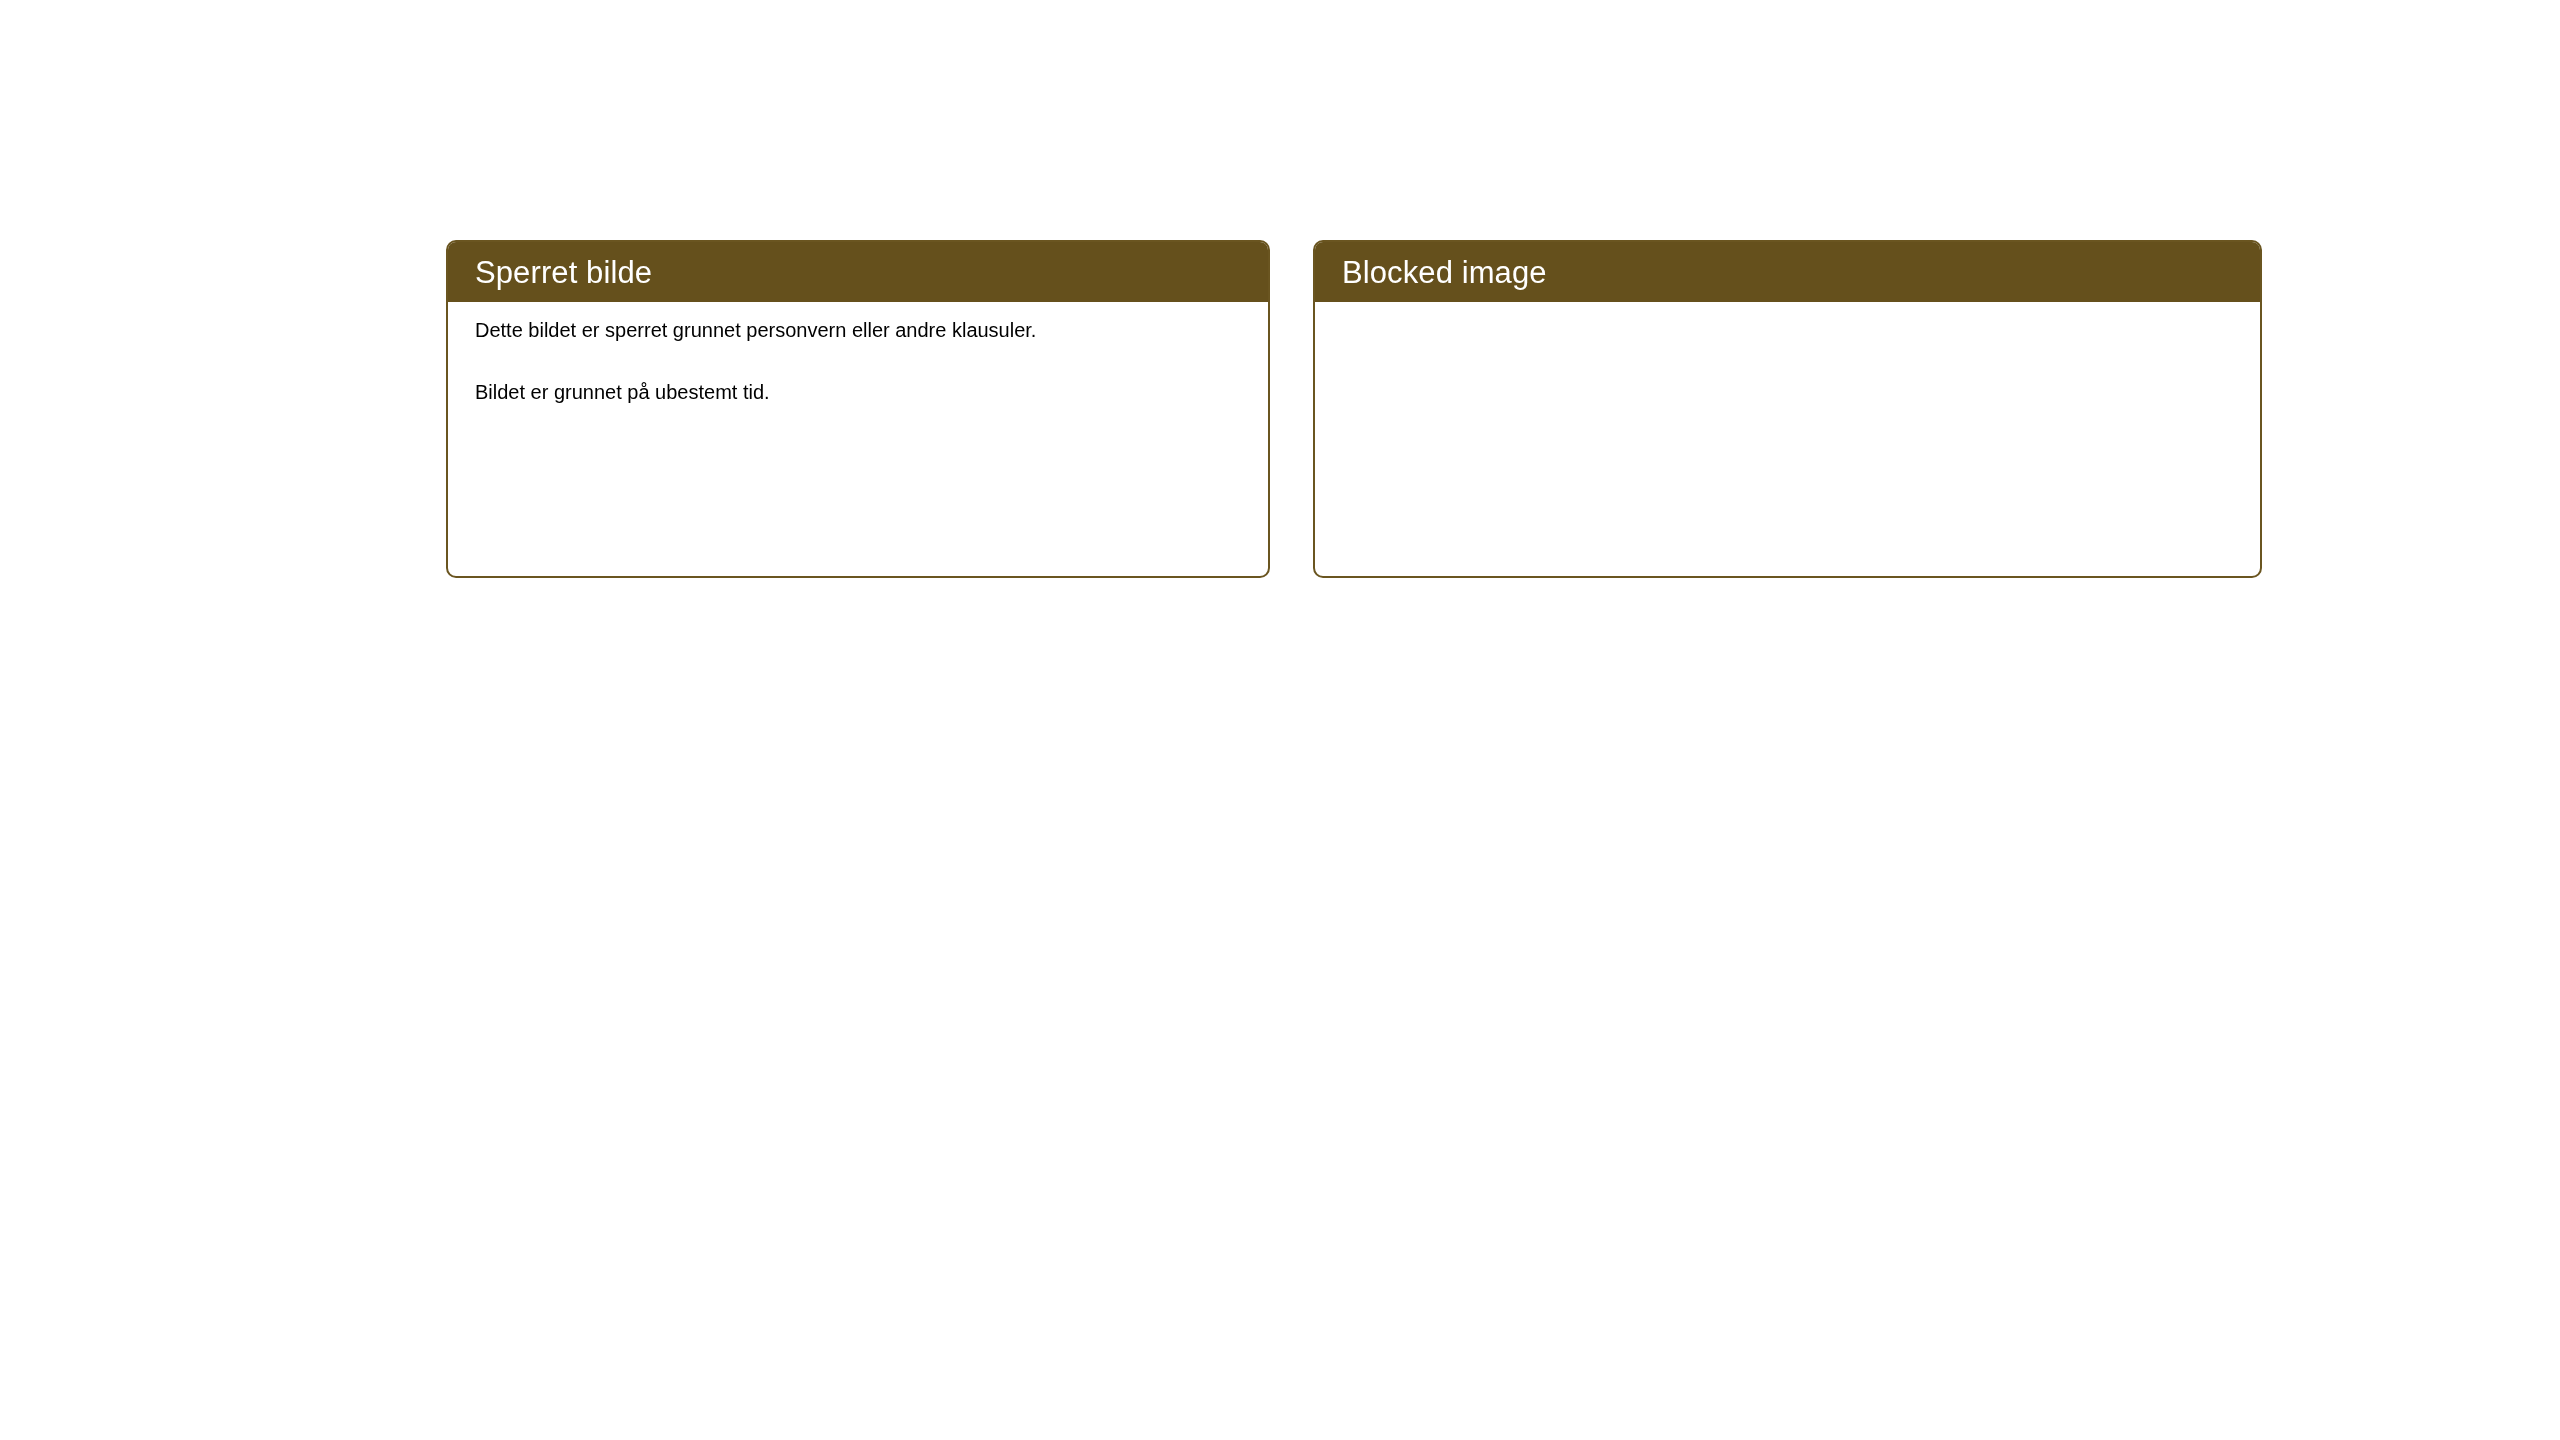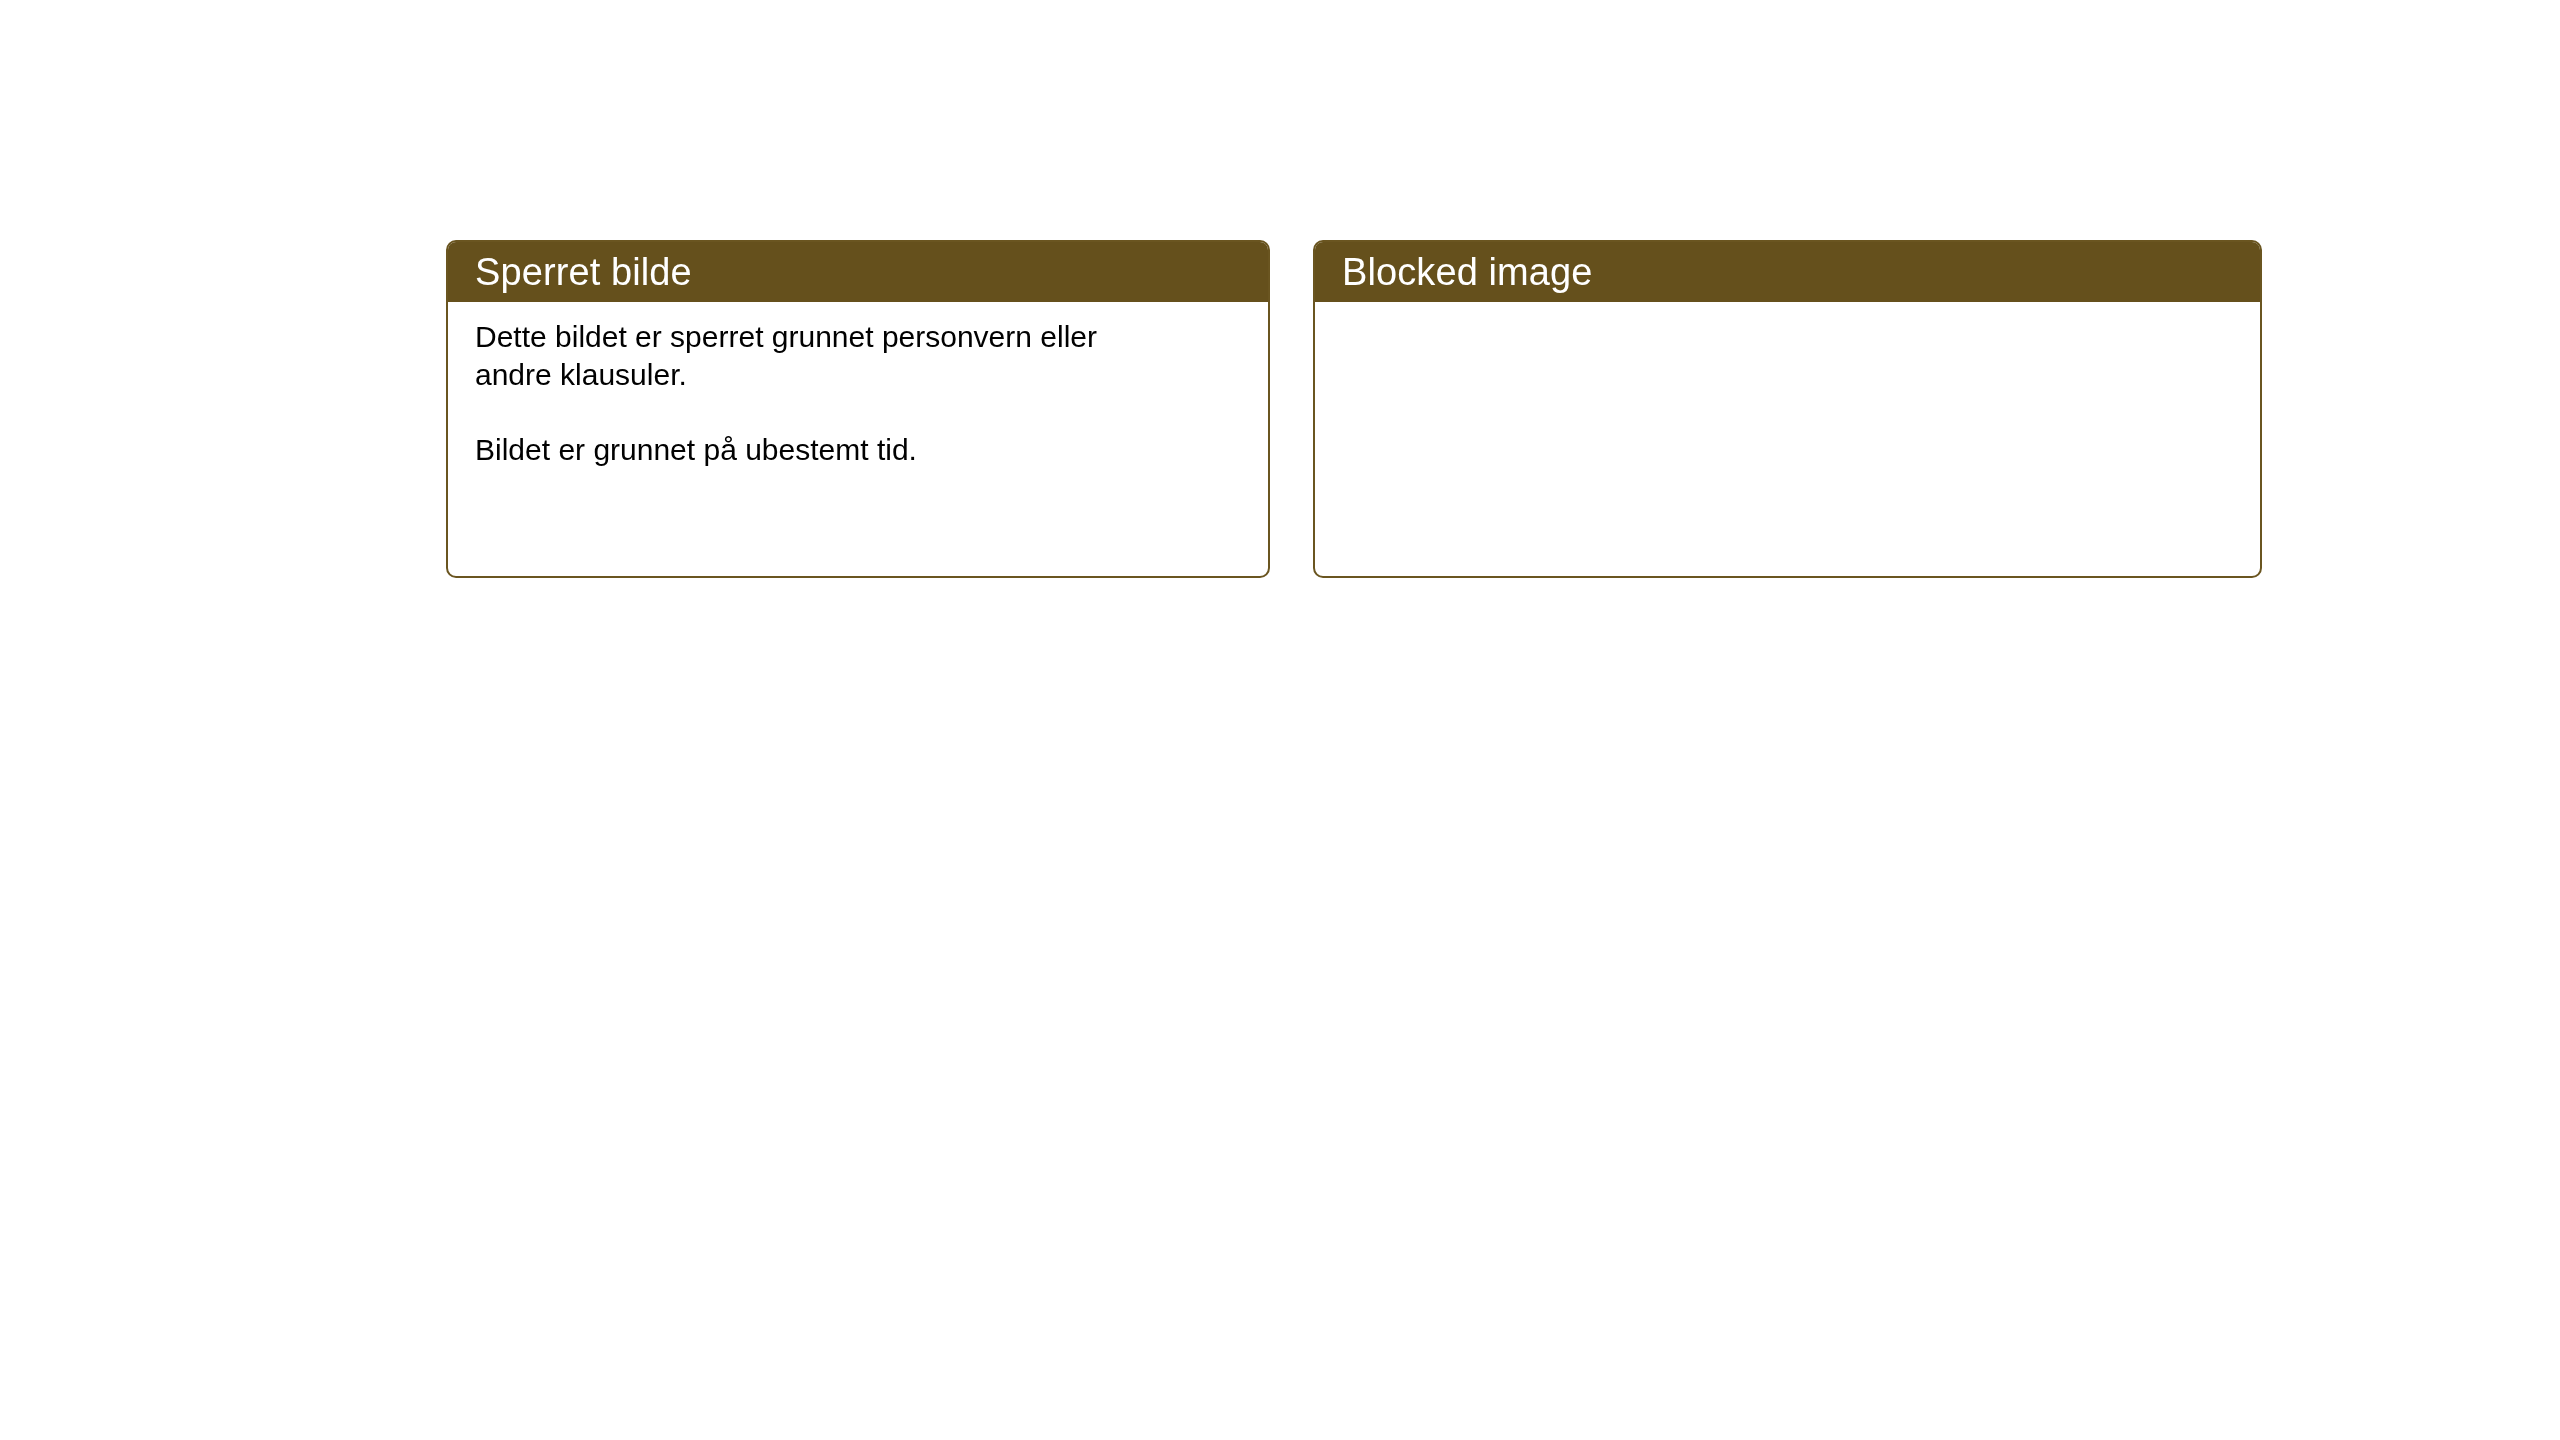--- a/index.html
+++ b/index.html
@@ -42,36 +42,36 @@
     box-sizing: border-box;
     height: 60px;
     background: #65501c;
     padding: 0 0 0 27px;
     display: flex;
     align-items: center;
   }
 
   .notice-title {
     color: #ffffff;
-    font-size: 38px;
+    font-size: 31px;
     font-weight: 400;
     line-height: 1;
     letter-spacing: 0.1px;
     white-space: nowrap;
   }
 
   .notice-body {
     box-sizing: border-box;
     padding: 16px 26px 0 27px;
     background: #ffffff;
   }
 
   .notice-paragraph {
     color: #010101;
-    font-size: 30px;
+    font-size: 20px;
     font-weight: 400;
     line-height: 1.28;
     margin: 0;
   }
 
   .notice-paragraph + .notice-paragraph {
     margin-top: 36px;
   }
 
   

